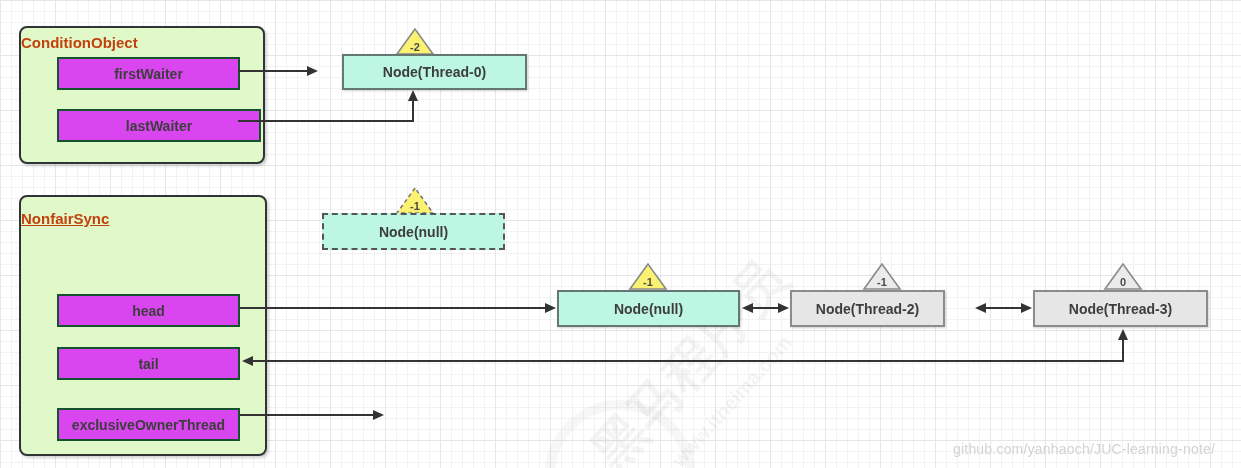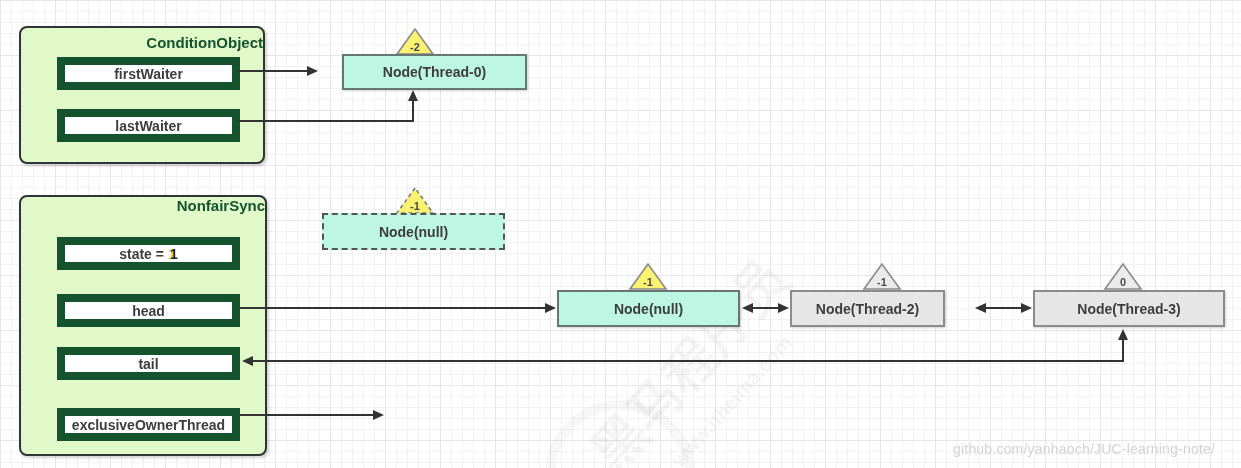--- a/index.html
+++ b/index.html
@@ -13,25 +13,25 @@
       linear-gradient(#f2f2f2 1px, transparent 1px),
       linear-gradient(90deg,#f2f2f2 1px, transparent 1px);
     background-size:55px 55px,55px 55px,11px 11px,11px 11px;
   }
   .abs{position:absolute;}
   .container-green{
     background:#e1f8c9;border:2px solid #2f3437;border-radius:8px;
     box-shadow:2px 2px 3px rgba(0,0,0,0.18);
   }
   .container-title{
-    position:absolute;left:0;right:0;text-align:right;
-    font-weight:bold;font-size:15px;color:#14532d;
+    position:absolute;left:0;right:0;text-align:left;
+    font-weight:bold;font-size:15px;color:#c2410c;
   }
   .field{
-    position:absolute;background:#ffffff;border:8px solid #14532d;
+    position:absolute;background:#d946ef;border:2px solid #14532d;
     display:flex;align-items:center;justify-content:center;
     font-weight:bold;font-size:14px;color:#3d3d3d;box-sizing:border-box;
   }
   .node{
     position:absolute;display:flex;align-items:center;justify-content:center;
     font-weight:bold;font-size:14px;color:#3d3d3d;box-sizing:border-box;
     box-shadow:1px 1px 2px rgba(0,0,0,0.18);
   }
   .node-mint{background:#bdf6e3;border:2px solid #667672;}
   .node-mint-dashed{background:#bdf6e3;border:2px dashed #555;box-shadow:none;}
@@ -62,31 +62,27 @@
 
   <div class="stamp stamp-cn abs" style="left:560px;top:330px;">黑马程序员</div>
   <div class="stamp stamp-url abs" style="left:648px;top:390px;">www.itheima.com</div>
   <div class="stamp-circle abs" style="left:545px;top:400px;width:130px;height:130px;"></div>
 
   <div class="abs container-green" style="left:19px;top:26px;width:242px;height:134px;">
     <div class="container-title" style="top:6px;">ConditionObject</div>
     <div class="field" style="left:36px;top:29px;width:183px;height:33px;">
       <span>firstWaiter</span>
     </div>
-    <div class="field" style="left:36px;top:81px;width:183px;height:33px;">
+    <div class="field" style="left:36px;top:81px;width:204px;height:33px;">
       <span>lastWaiter</span>
     </div>
   </div>
 
   <div class="abs container-green" style="left:19px;top:195px;width:244px;height:257px;">
-    <div class="container-title" style="top:0;">NonfairSync</div>
-    <div class="field" style="left:36px;top:40px;width:183px;height:33px;">
-      <span>state =</span>
-      <span class="state-val">1</span>
-    </div>
+    <div class="container-title" style="top:13px;text-decoration:underline;">NonfairSync</div>
     <div class="field" style="left:36px;top:150px;width:183px;height:33px;">
       <span>tail</span>
     </div>
     <div class="field" style="left:36px;top:97px;width:183px;height:33px;">
       <span>head</span>
     </div>
     <div class="field" style="left:36px;top:211px;width:183px;height:33px;">
       <span>exclusiveOwnerThread</span>
     </div>
   </div>
@@ -120,21 +116,21 @@
     <text x="21" y="24">-1</text>
   </svg>
   <div class="node node-gray" style="left:790px;top:290px;width:155px;height:37px;">
     <span>Node(Thread-2)</span>
   </div>
 
   <svg class="tri" style="left:1102px;top:262px;" width="42" height="29">
     <polygon points="21,2 3,27 39,27" fill="#ebebeb" stroke="#8a8a8a" stroke-width="1.6"></polygon>
     <text x="21" y="24">0</text>
   </svg>
-  <div class="node node-gray" style="left:1033px;top:290px;width:192px;height:37px;text-align:center;">
+  <div class="node node-gray" style="left:1033px;top:290px;width:175px;height:37px;text-align:center;">
     <span>Node(Thread-3)</span>
   </div>
 
 
   <div class="line" style="left:238px;top:70px;width:70px;height:2px;"></div>
   <div class="ah ah-right" style="left:307px;top:66px;"></div>
 
   <div class="line" style="left:238px;top:120px;width:176px;height:2px;"></div>
   <div class="line" style="left:412px;top:98px;width:2px;height:24px;"></div>
   <div class="ah ah-up" style="left:408px;top:90px;"></div>

